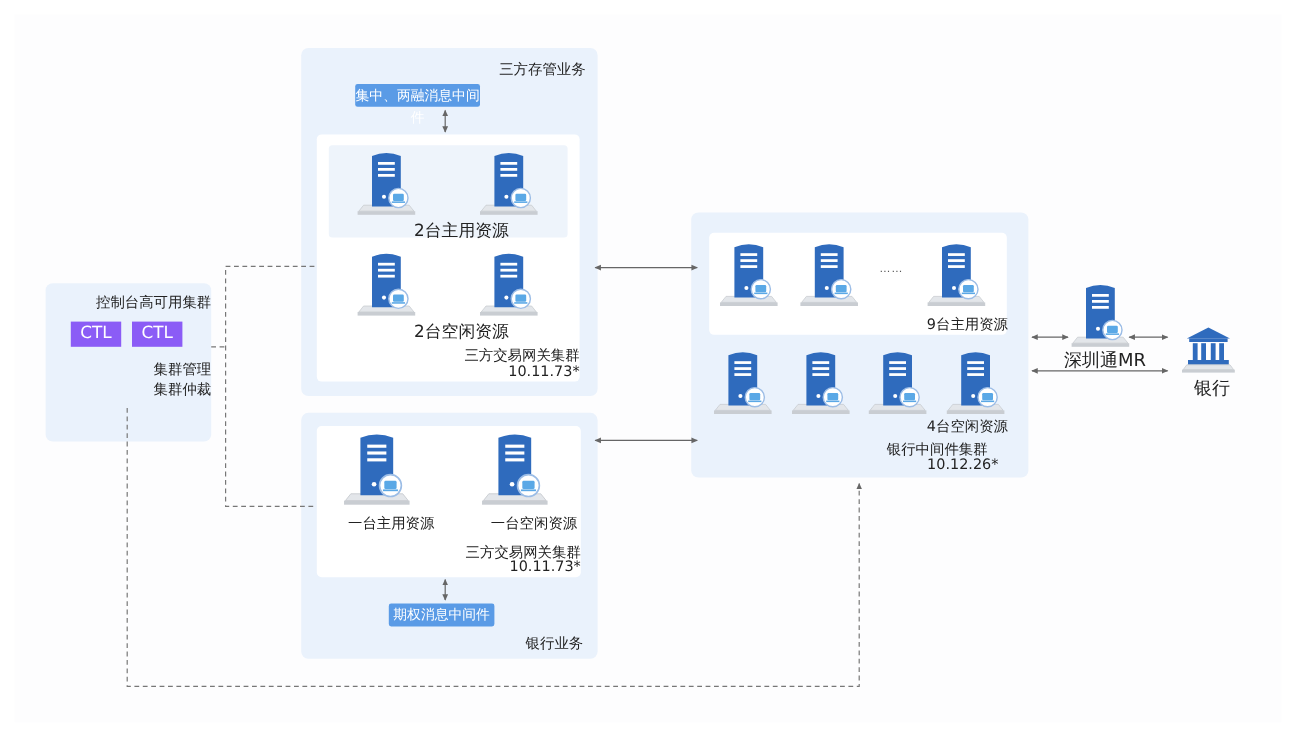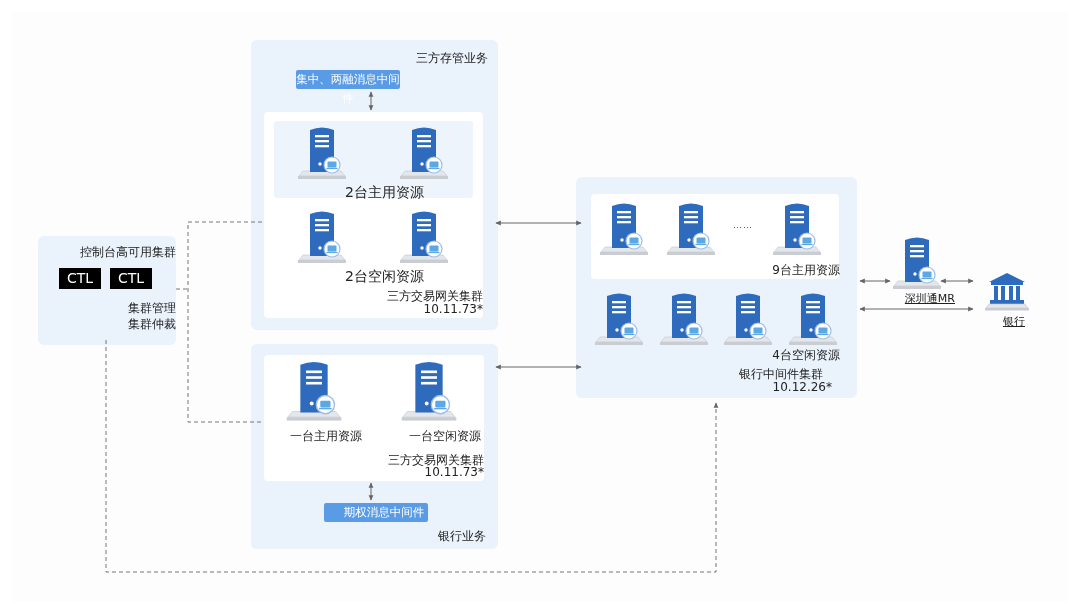--- a/index.html
+++ b/index.html
@@ -8,34 +8,34 @@
     background:#ffffff;
     font-family:"DejaVu Sans","Liberation Sans",sans-serif;
     color:#222;
   }
   .canvas { position:absolute; left:12px; top:12px; width:1056px; height:590px; background:#fdfdfe; }
   .panel { position:absolute; background:#eaf2fc; border-radius:6px; }
   .inner { position:absolute; background:#ffffff; border-radius:4px; }
   .subinner { position:absolute; background:#eef4fb; border-radius:3px; }
   .txt { position:absolute; white-space:nowrap; text-align:right; }
   .t12 { font-size:12px; }
-  .t11 { font-size:11px;text-decoration:underline; }
+  .t11 { font-size:15px; }
   .t9 { font-size:14px; }
   .badge { position:absolute; background:#5a9be6; color:#fff; font-size:11.5px; text-align:center; border-radius:2px; }
-  .ctl { position:absolute; background:#000000; color:#fff; font-size:14px; text-align:center; line-height:21px; width:42px; height:21px; }
+  .ctl { position:absolute; background:#8b5cf6; color:#fff; font-size:14px; text-align:center; line-height:21px; width:42px; height:21px; }
   .server { position:absolute; width:54px; height:58px; }
   .server svg { width:100%; height:100%; display:block; }
   svg.lines { position:absolute; left:0; top:0; width:1080px; height:614px; pointer-events:none; }
 </style>
 </head>
 <body>
 
 <div class="canvas"></div>
 
-<div class="panel" style="left:38px;top:236px;width:138px;height:109px;">
+<div class="panel" style="left:38px;top:236px;width:138px;height:132px;">
   <div class="txt t12" style="left:0;right:0;top:8px;">控制台高可用集群</div>
   <div class="ctl" style="left:21px;top:32px;">CTL</div>
   <div class="ctl" style="left:72px;top:32px;">CTL</div>
   <div class="txt t12" style="left:0;right:0;top:64px;">集群管理</div>
   <div class="txt t12" style="left:0;right:0;top:80px;padding-left:25px;">集群仲裁</div>
 </div>
 
 <div class="panel" style="left:251px;top:40px;width:247px;height:290px;">
   <div class="txt t12" style="right:10px;top:10px;">三方存管业务</div>
 </div>
@@ -48,21 +48,21 @@
 <div class="txt t12" style="left:264px;width:219px;top:302px;">10.11.73*</div>
 
 <div class="panel" style="left:251px;top:344px;width:247px;height:205px;">
   <div class="txt t12" style="right:12px;top:184px;">银行业务</div>
 </div>
 <div class="inner" style="left:264px;top:355px;width:220px;height:126px;"></div>
 <div class="txt t12" style="left:262px;width:100px;top:428px;">一台主用资源</div>
 <div class="txt t12" style="left:381px;width:100px;top:428px;">一台空闲资源</div>
 <div class="txt t12" style="left:264px;width:220px;top:452px;">三方交易网关集群</div>
 <div class="txt t12" style="left:264px;width:220px;top:465px;">10.11.73*</div>
-<div class="badge" style="left:324px;top:503px;width:88px;height:19px;line-height:19px;padding-left:16px;">期权消息中间件</div>
+<div class="badge" style="left:324px;top:503px;width:88px;height:19px;line-height:19px;">期权消息中间件</div>
 
 <div class="panel" style="left:576px;top:177px;width:281px;height:221px;"></div>
 <div class="inner" style="left:591px;top:194px;width:248px;height:85px;"></div>
 <div class="txt" style="left:733px;top:220px;font-size:9px;letter-spacing:1px;color:#555;">……</div>
 <div class="txt t12" style="left:760px;width:80px;top:262px;">9台主用资源</div>
 <div class="txt t12" style="left:760px;width:80px;top:347px;">4台空闲资源</div>
 <div class="txt t12" style="left:576px;width:247px;top:366px;">银行中间件集群</div>
 <div class="txt t12" style="left:576px;width:256px;top:380px;">10.12.26*</div>
 
 <div class="txt t11" style="left:880px;width:75px;top:291px;">深圳通MR</div>

